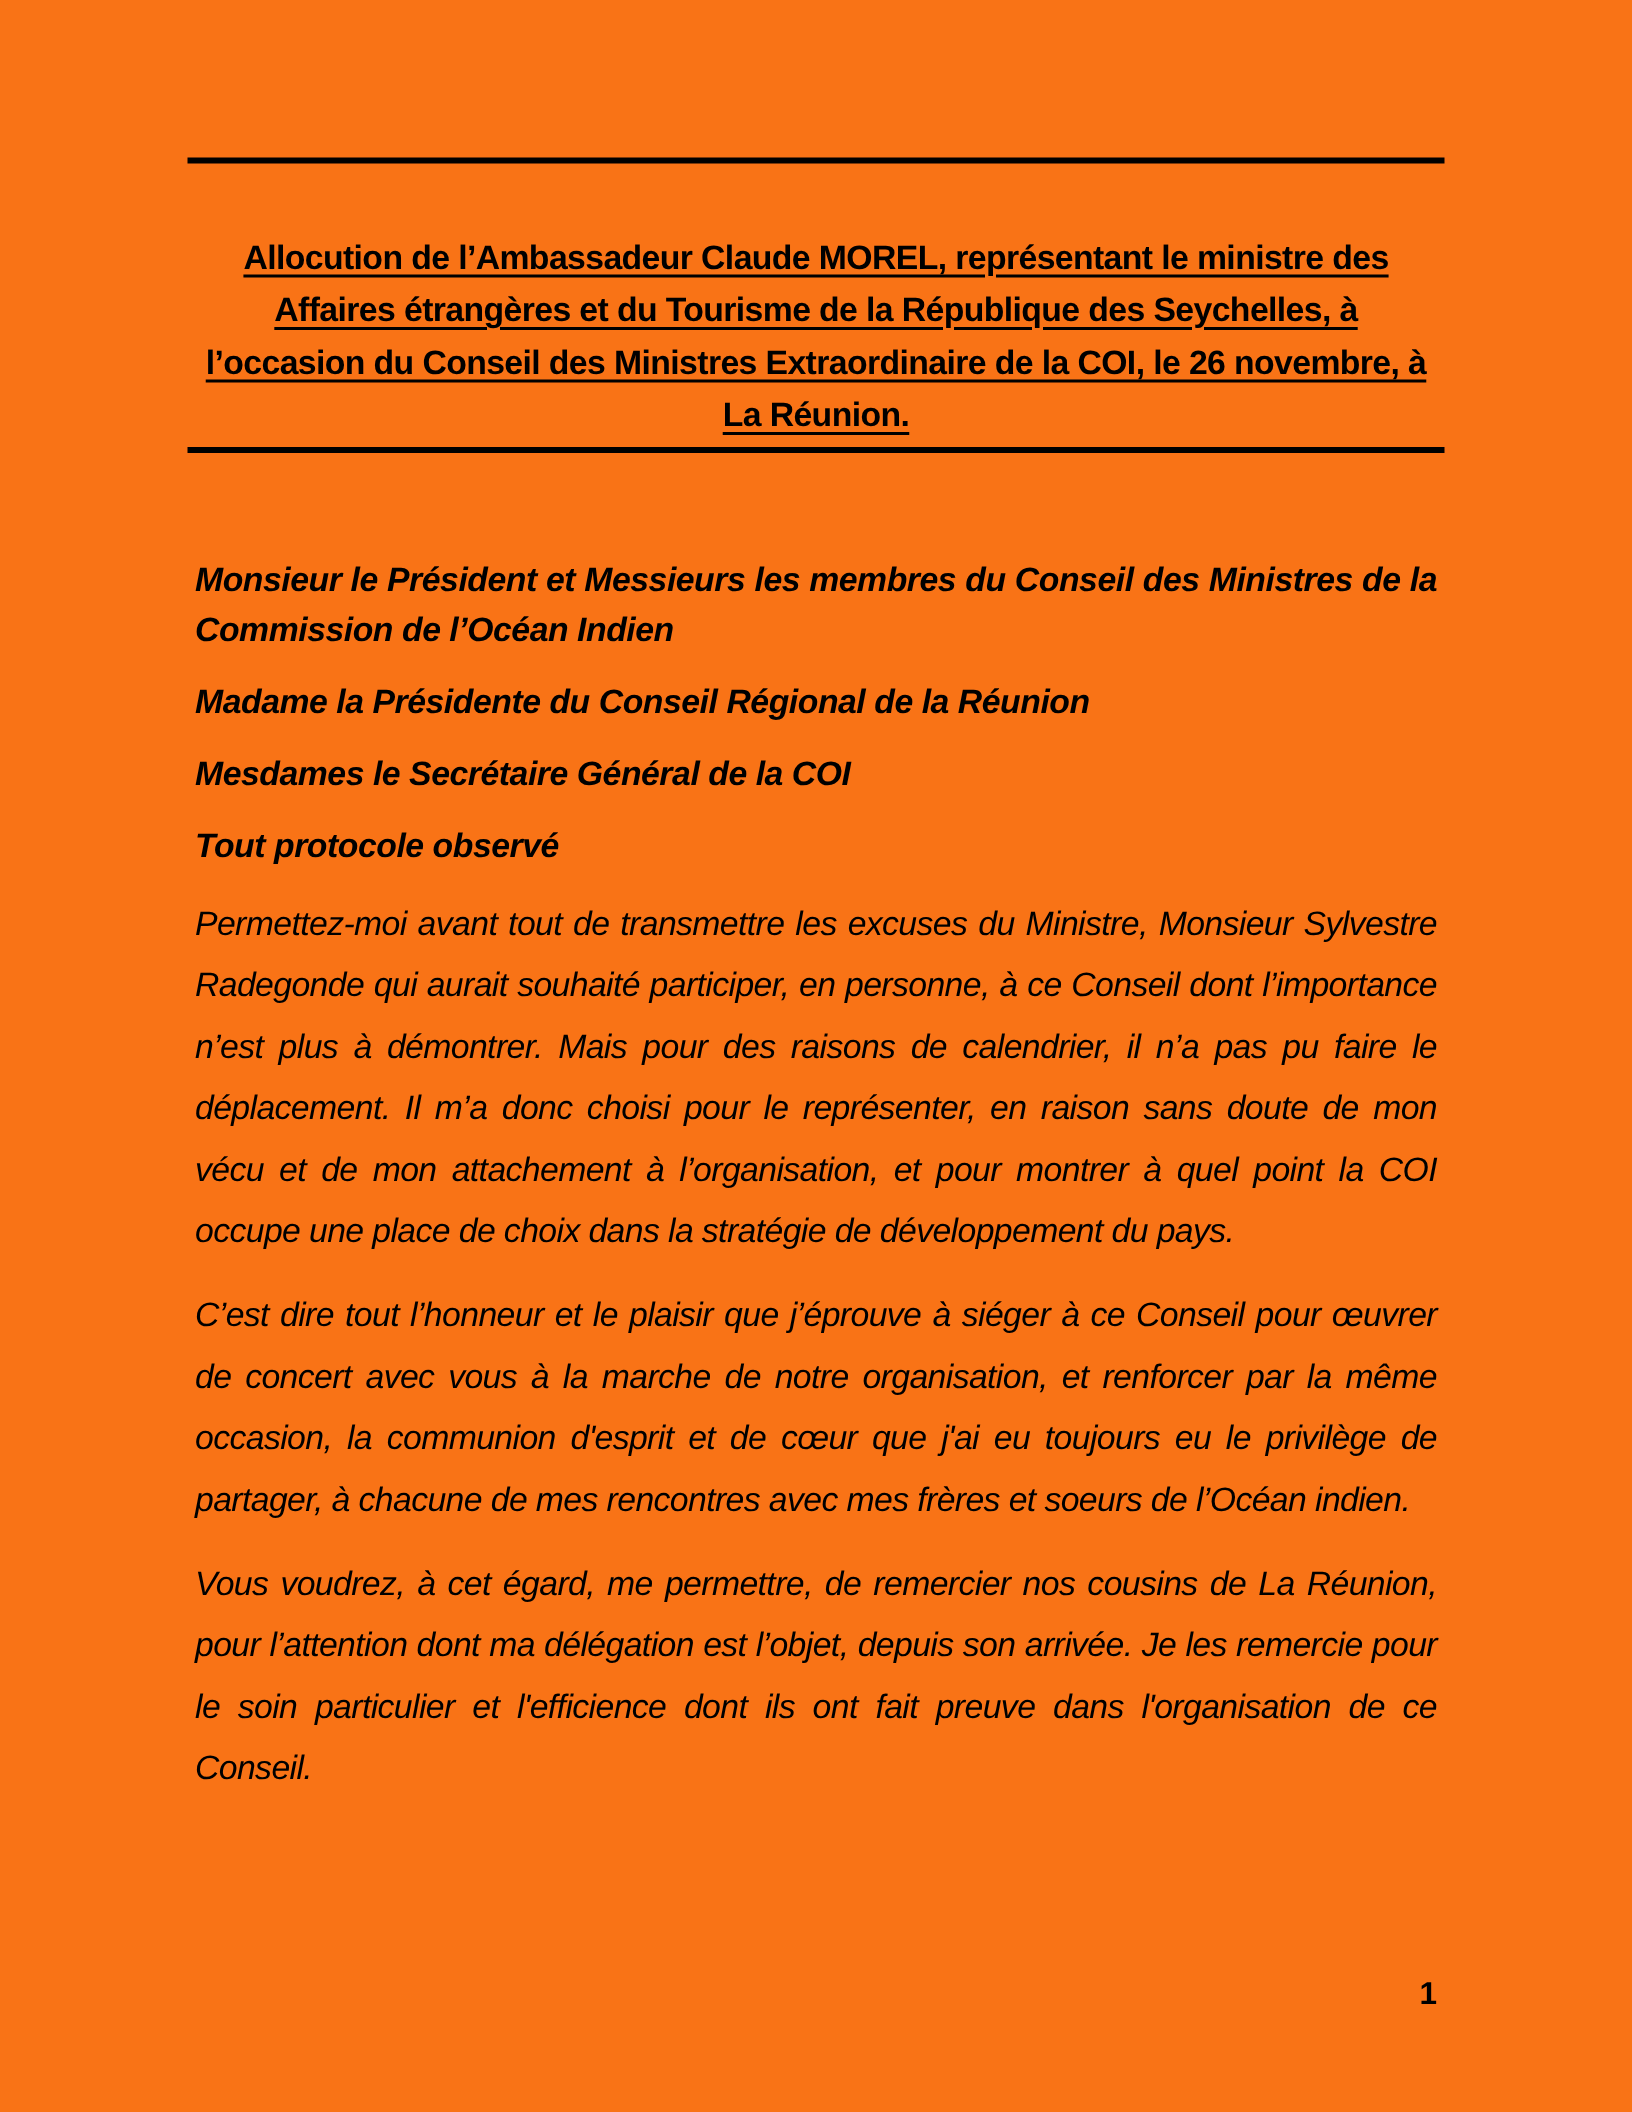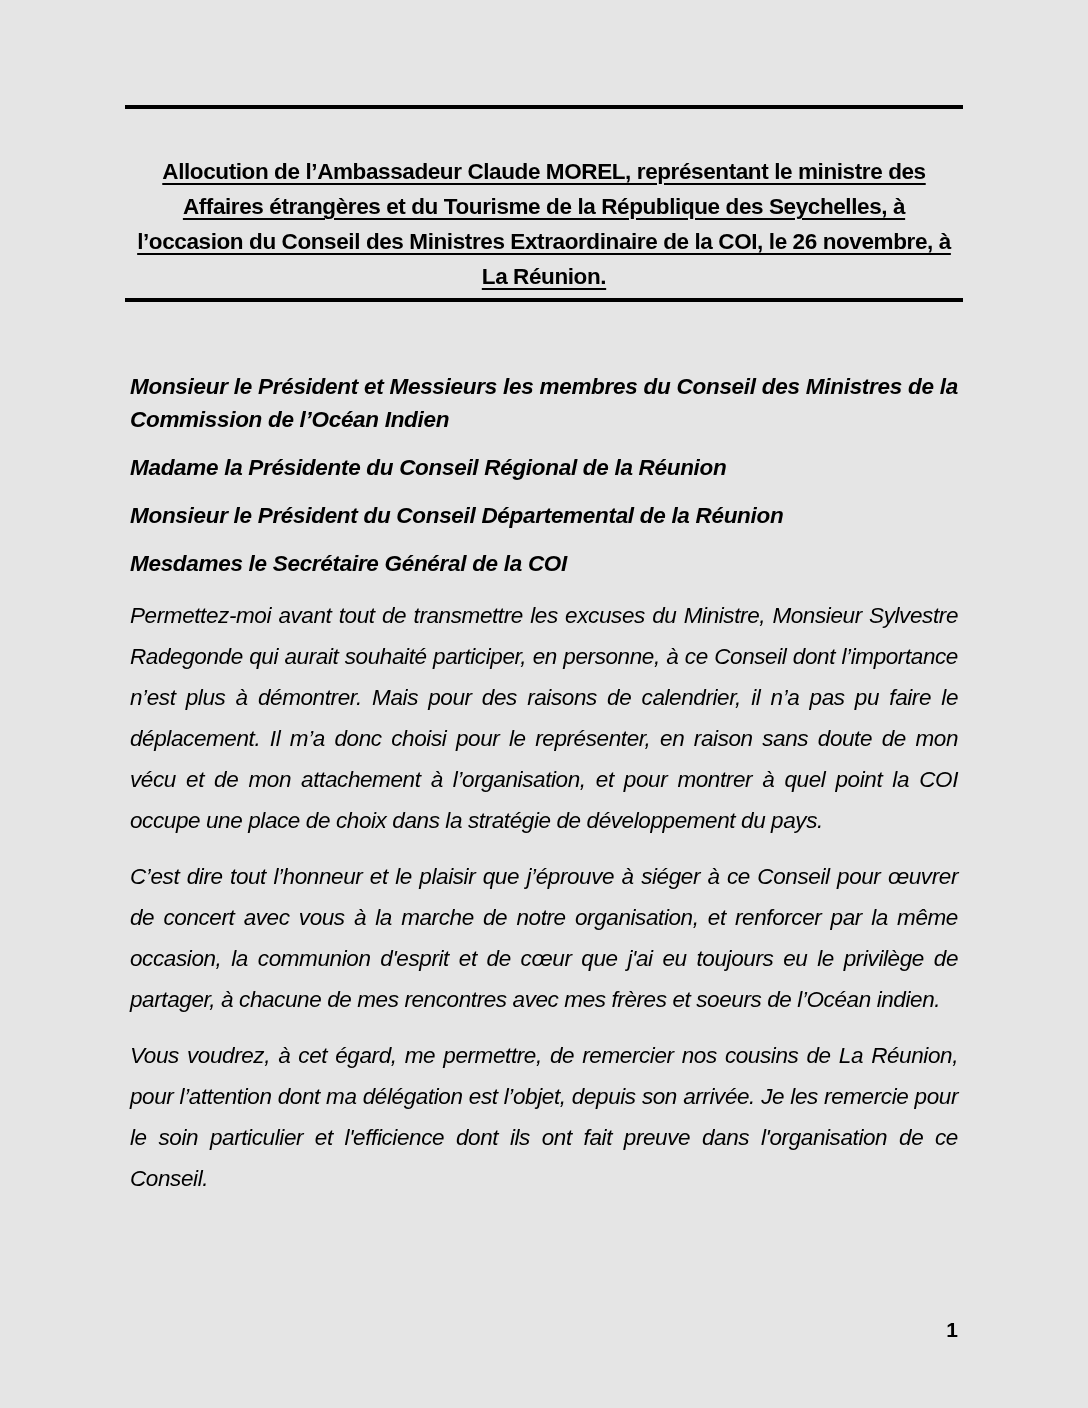--- a/index.html
+++ b/index.html
@@ -13,21 +13,21 @@
     font-family: "Liberation Sans", "DejaVu Sans", sans-serif;
     color: #000000;
     position: relative;
     overflow: hidden;
   }
   .page {
     position: absolute;
     top: 0; left: 0;
     width: 1088px;
     height: 1408px;
-    background: #e5e5e5;
+    background: #f97316;
   }
   .rule {
     position: absolute;
     left: 125px;
     width: 838px;
     height: 4px;
     background: #000000;
   }
   .rule-top { top: 105px; }
   .rule-bottom { top: 298px; }
@@ -86,22 +86,22 @@
 
   <div class="rule rule-top"></div>
 
   <h1 class="doc-title">Allocution de l’Ambassadeur Claude MOREL, représentant le ministre des Affaires étrangères et du Tourisme de la République des Seychelles, à l’occasion du Conseil des Ministres Extraordinaire de la COI, le 26 novembre, à La Réunion.</h1>
 
   <div class="rule rule-bottom"></div>
 
   <div class="content">
     <p class="salutation">Monsieur le Président et Messieurs les membres du Conseil des Ministres de la Commission de l’Océan Indien</p>
     <p class="salutation">Madame la Présidente du Conseil Régional de la Réunion</p>
-    <p class="salutation">Monsieur le Président du Conseil Départemental de la Réunion</p>
     <p class="salutation">Mesdames le Secrétaire Général de la COI</p>
+    <p class="salutation">Tout protocole observé</p>
 
     <p class="body-para">Permettez-moi avant tout de transmettre les excuses du Ministre, Monsieur Sylvestre Radegonde qui aurait souhaité participer, en personne, à ce Conseil dont l’importance n’est plus à démontrer. Mais pour des raisons de calendrier, il n’a pas pu faire le déplacement. Il m’a donc choisi pour le représenter, en raison sans doute de mon vécu et de mon attachement à l’organisation, et pour montrer à quel point la COI occupe une place de choix dans la stratégie de développement du pays.</p>
     <p class="body-para">C’est dire tout l’honneur et le plaisir que j’éprouve à siéger à ce Conseil pour œuvrer de concert avec vous à la marche de notre organisation, et renforcer par la même occasion, la communion d'esprit et de cœur que j'ai eu toujours eu le privilège de partager, à chacune de mes rencontres avec mes frères et soeurs de l’Océan indien.</p>
     <p class="body-para">Vous voudrez, à cet égard, me permettre, de remercier nos cousins de La Réunion, pour l’attention dont ma délégation est l’objet, depuis son arrivée. Je les remercie pour le soin particulier et l'efficience dont ils ont fait preuve dans l'organisation de ce Conseil.</p>
   </div>
 
   <div class="page-number">1</div>
 
 </div>
 

